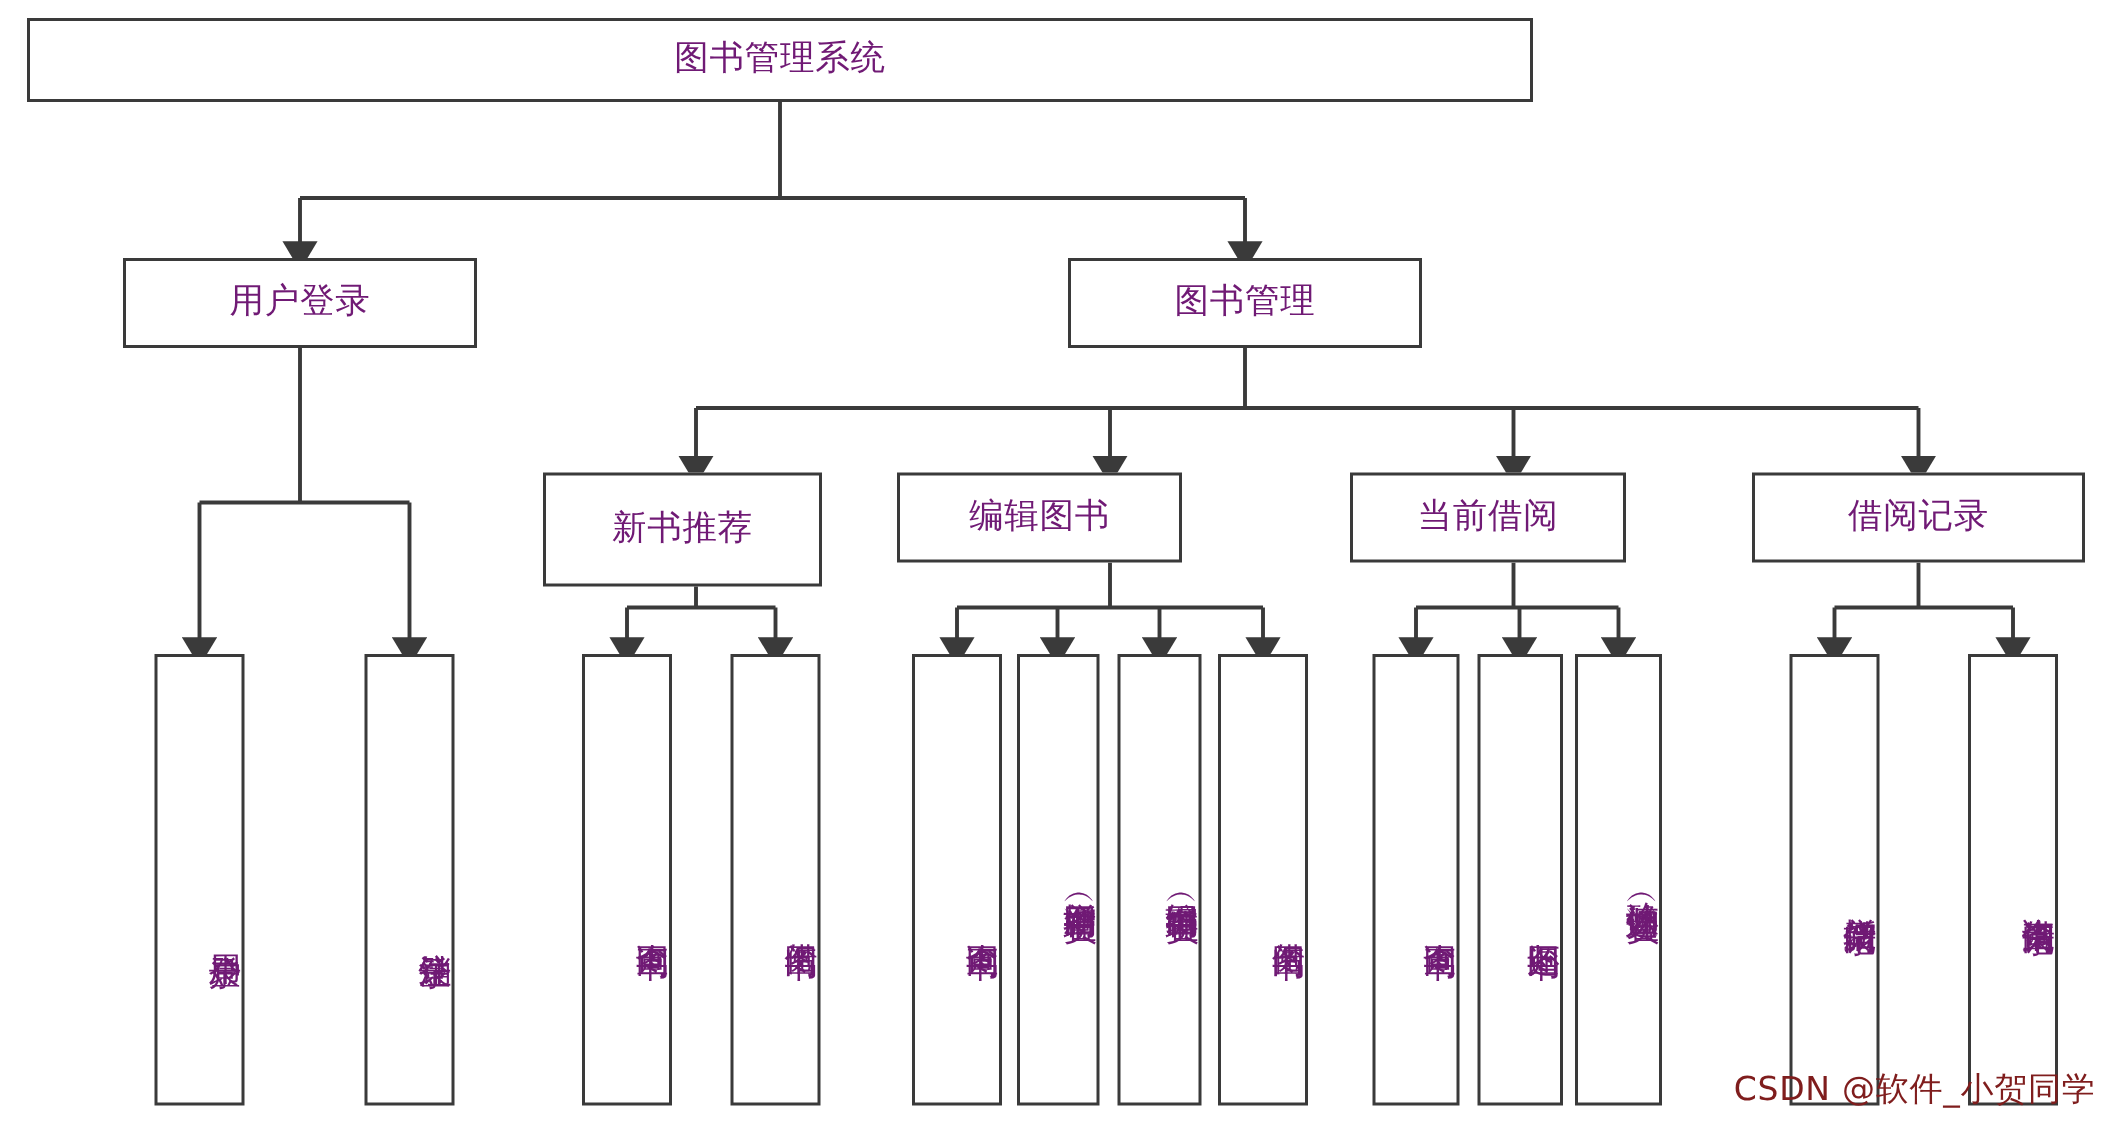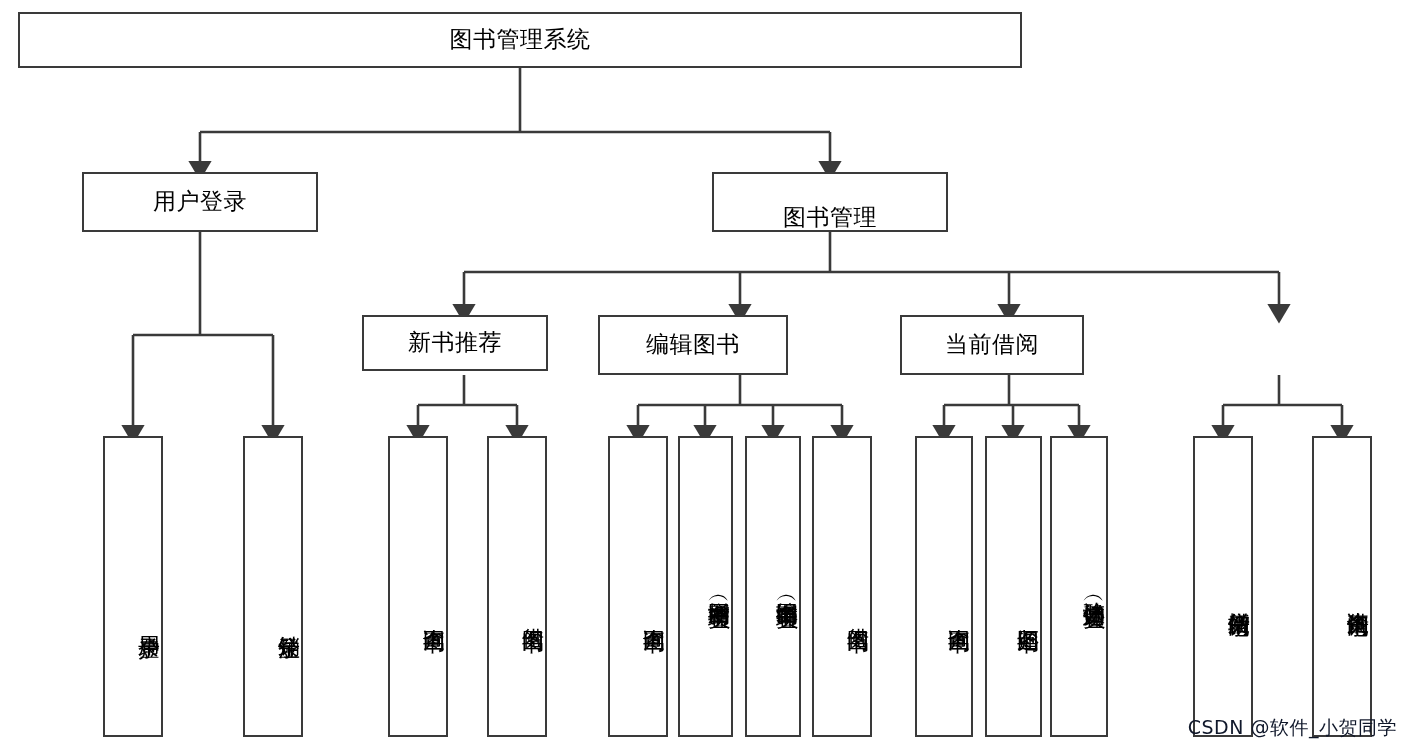--- a/index.html
+++ b/index.html
@@ -26,21 +26,21 @@
     pointer-events: none;
   }
   .node {
     position: absolute;
     box-sizing: border-box;
     border: 2.5px solid #3a3a3a;
     background: #ffffff;
     display: flex;
     align-items: center;
     justify-content: center;
-    color: #000000;
+    color: #701a75;
   }
   .node-h {
     font-size: 23px;
     line-height: 1.1;
     letter-spacing: 0.5px;
     white-space: nowrap;
   }
   .node-v {
     font-size: 22px;
     line-height: 1.12;
@@ -54,22 +54,22 @@
   }
   .node-v .vtext {
     writing-mode: vertical-rl;
     text-orientation: upright;
     display: block;
   }
   #watermark {
     position: absolute;
     right: 8px;
     bottom: 6px;
-    font-size: 19px;
-    color: #0f172a;
+    font-size: 22px;
+    color: #7f1d1d;
     white-space: nowrap;
     letter-spacing: 0.5px;
   }
 </style>
 </head>
 <body>
 
 <div id="canvas">
 
   <svg id="wires" viewBox="0 0 1405 747" width="1405" height="747" xmlns="http://www.w3.org/2000/svg">
@@ -123,32 +123,35 @@
     </g>
   </svg>
 
   <div class="node node-h" style="left:18px; top:12px; width:1004px; height:56px;">
     <span>图书管理系统</span>
   </div>
 
   <div class="node node-h" style="left:82px; top:172px; width:236px; height:60px;">
     <span>用户登录</span>
   </div>
-  <div class="node node-h" style="left:712px; top:172px; width:236px; height:60px;align-items:flex-end;">
+  <div class="node node-h" style="left:712px; top:172px; width:236px; height:60px;">
     <span>图书管理</span>
   </div>
 
-  <div class="node node-h" style="left:362px; top:315px; width:186px; height:56px;">
+  <div class="node node-h" style="left:362px; top:315px; width:186px; height:76px;">
     <span>新书推荐</span>
   </div>
   <div class="node node-h" style="left:598px; top:315px; width:190px; height:60px;">
     <span>编辑图书</span>
   </div>
   <div class="node node-h" style="left:900px; top:315px; width:184px; height:60px;">
     <span>当前借阅</span>
+  </div>
+  <div class="node node-h" style="left:1168px; top:315px; width:222px; height:60px;">
+    <span>借阅记录</span>
   </div>
 
   <div class="node node-v" style="left:103px; top:436px; width:60px; height:301px; padding-top:66px;">
     <span class="vtext">用户登录</span>
   </div>
   <div class="node node-v" style="left:243px; top:436px; width:60px; height:301px; padding-top:66px;">
     <span class="vtext">注销登录</span>
   </div>
 
   <div class="node node-v" style="left:388px; top:436px; width:60px; height:301px; padding-top:52px;">

